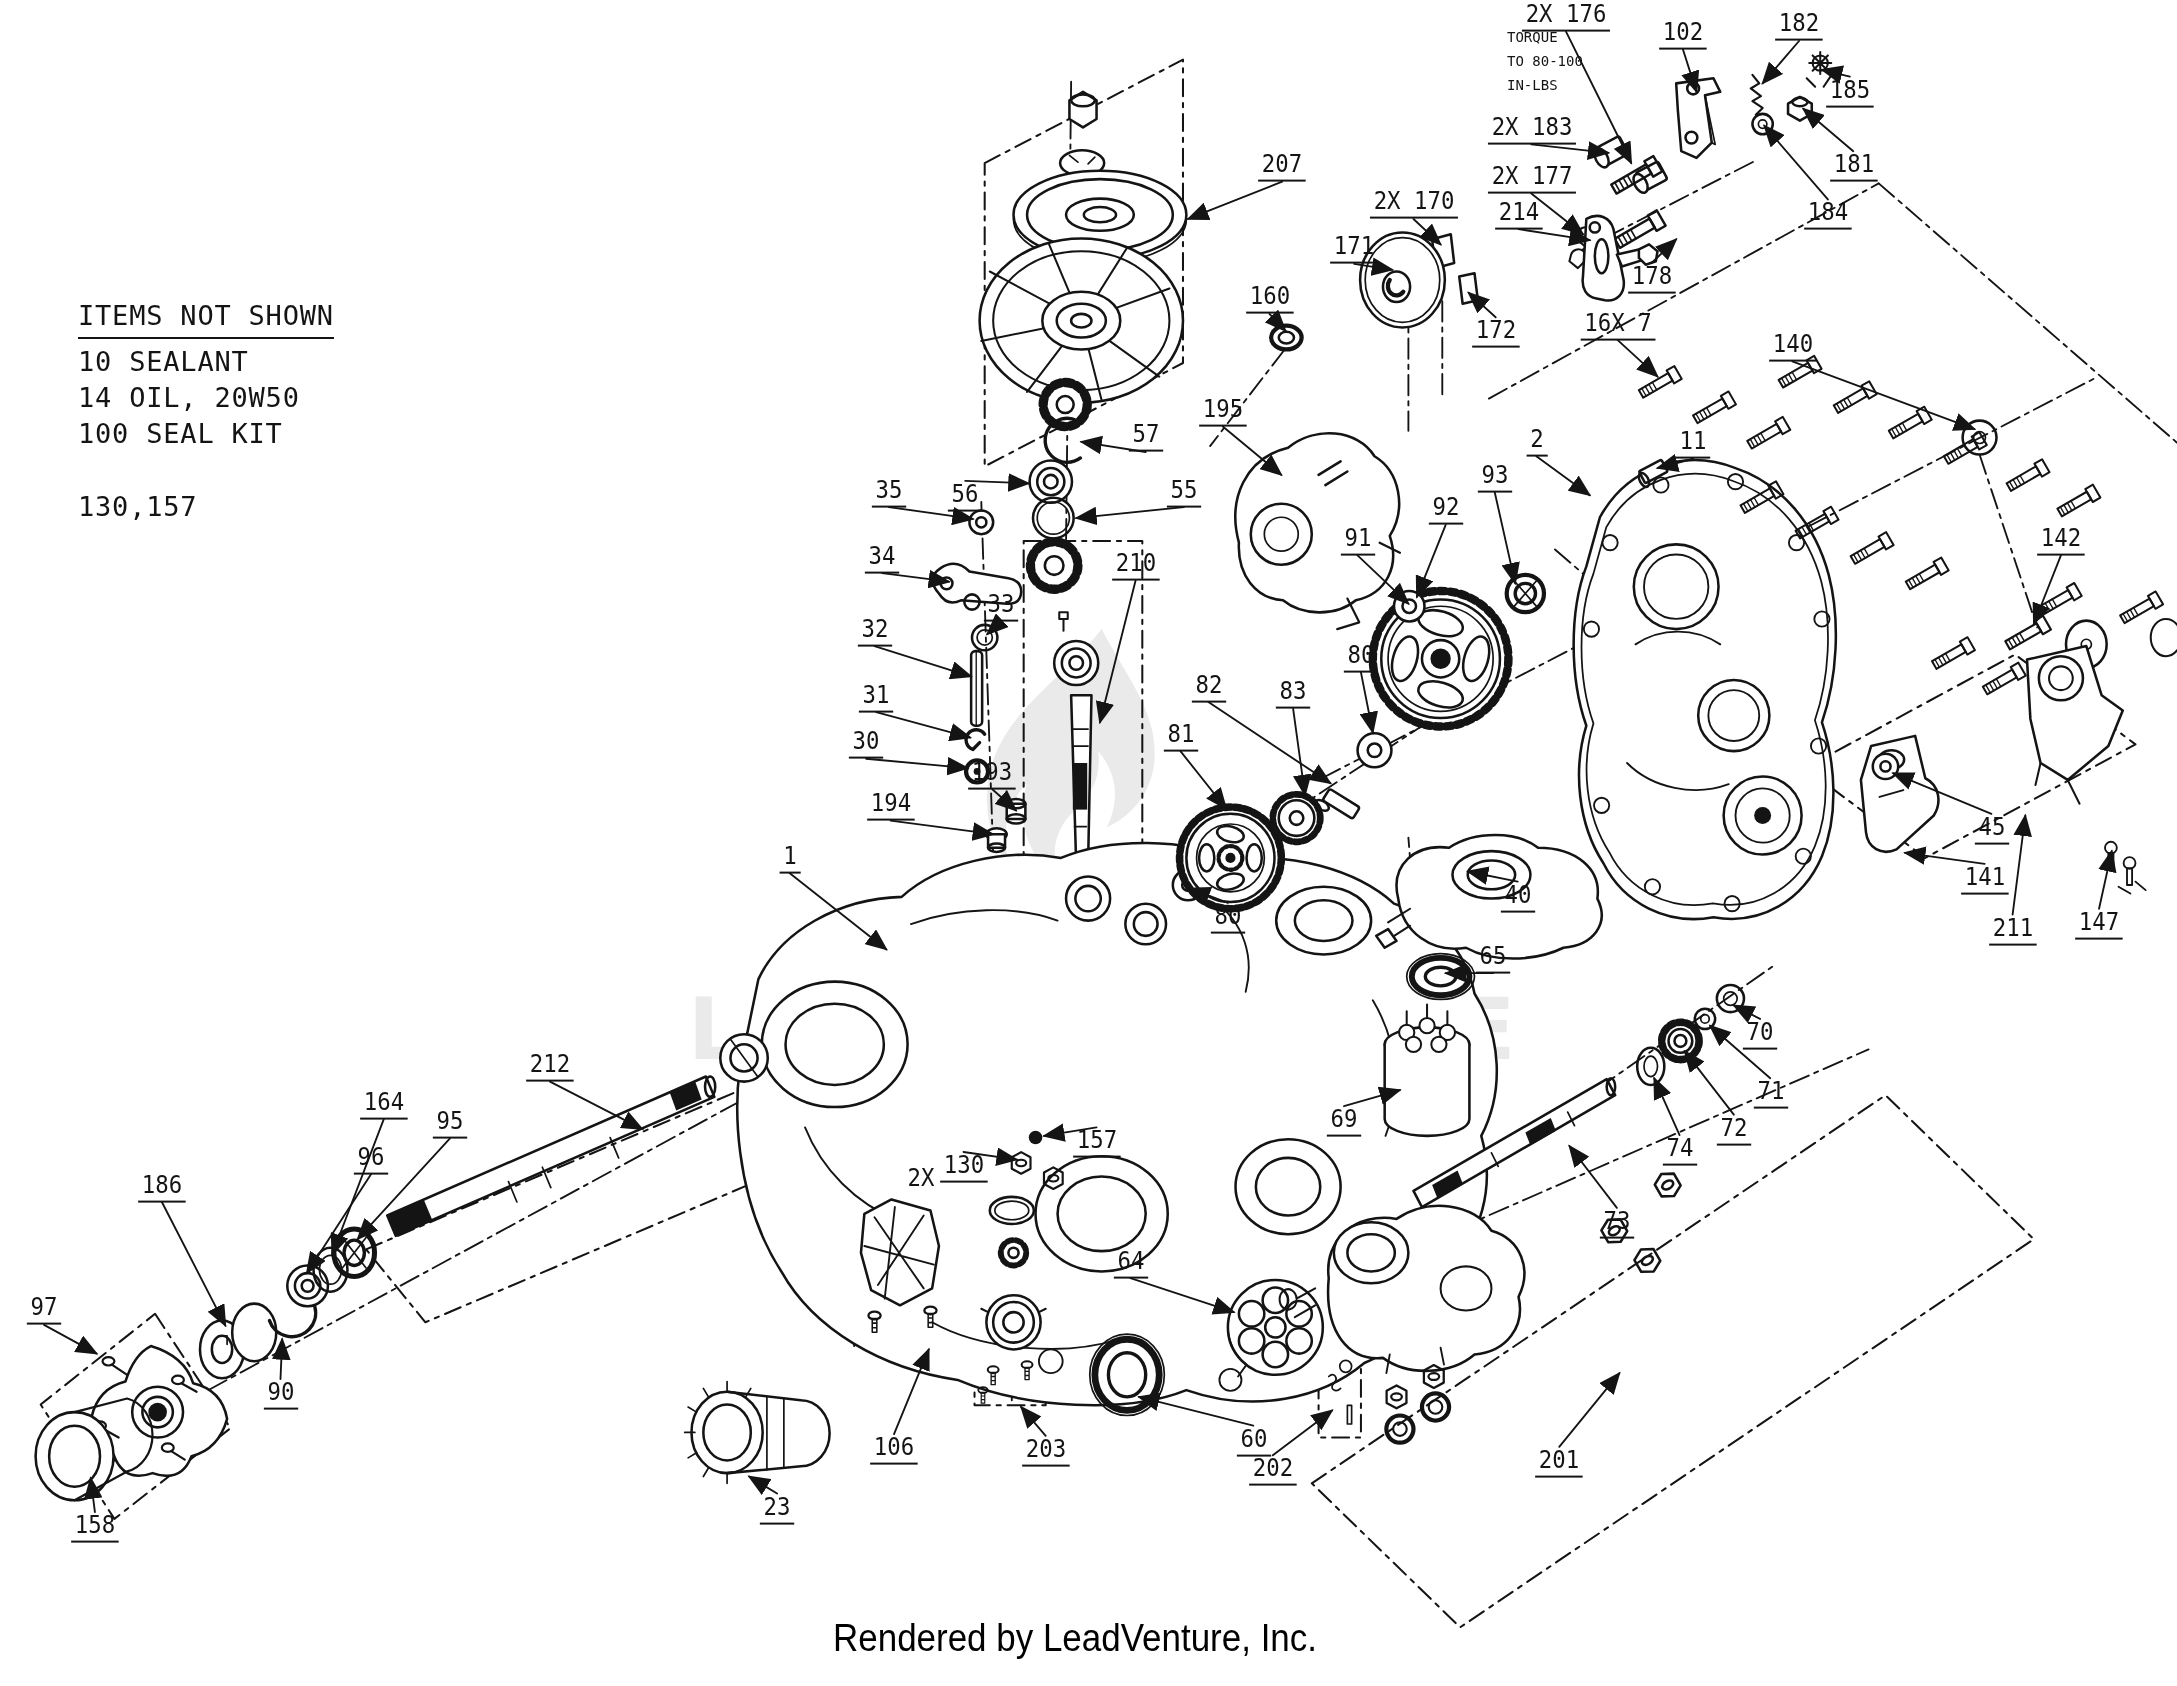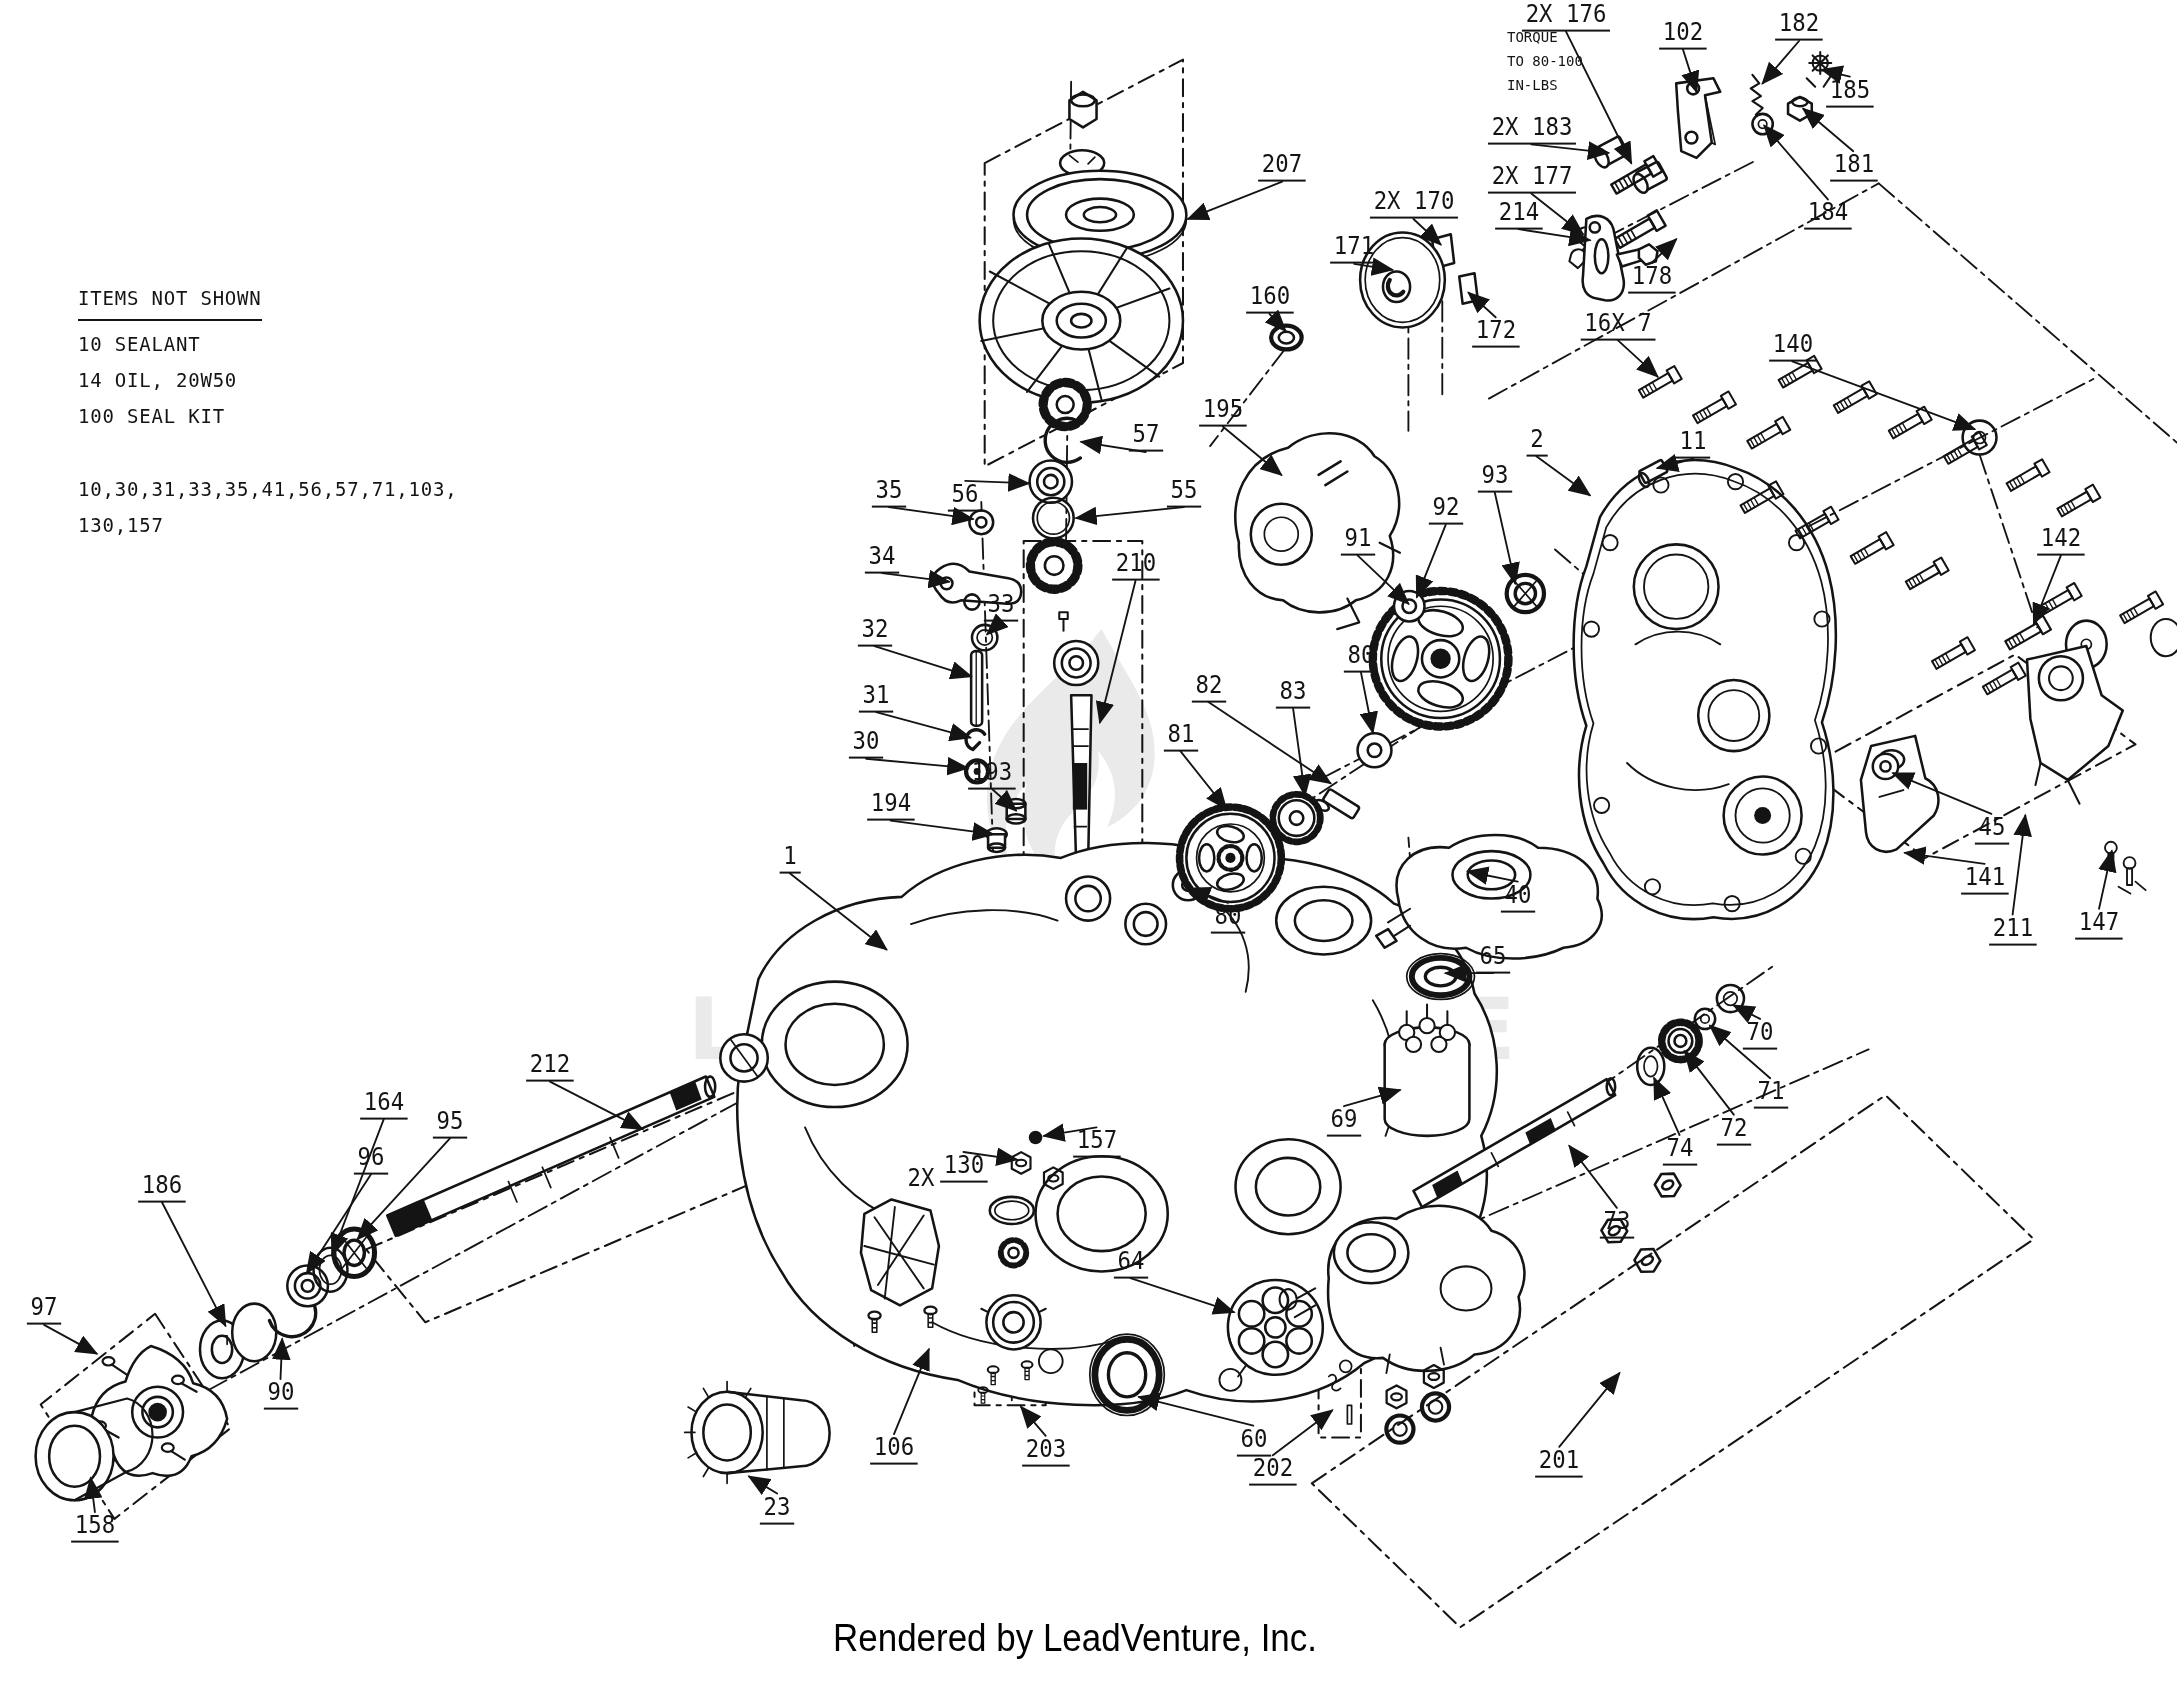--- a/index.html
+++ b/index.html
@@ -3,21 +3,21 @@
 <meta charset="utf-8">
 <style>
   html,body{margin:0;padding:0;background:#fff;}
   #stage{position:relative;width:2177px;height:1687px;background:#fff;overflow:hidden;
          font-family:"DejaVu Sans Mono",monospace;color:#141414;}
   #art{position:absolute;left:0;top:0;}
   .plabel{position:absolute;transform:translate(-50%,-50%) scaleX(.88);
           font:25.4px "DejaVu Sans Mono",monospace;color:#141414;line-height:1;
           border-bottom:2.1px solid #141414;padding:0 4.2px 3.4px;white-space:nowrap;}
   .plabel.nl{border-bottom:none;}
-  #notes{position:absolute;left:78px;top:280px;font-size:19px;line-height:36px;
+  #notes{position:absolute;left:78px;top:298px;font-size:27px;line-height:36px;
          letter-spacing:0.8px;white-space:nowrap;}
   #notes .nt-title{display:inline-block;border-bottom:2.5px solid #141414;padding-bottom:2.5px;margin-bottom:5.1px;}
   #notes .gap{height:37px;}
   #torque{position:absolute;left:1507px;top:25.4px;font-size:14px;line-height:24px;white-space:nowrap;}
   #caption{position:absolute;left:1075px;top:1617px;transform:translateX(-50%) scaleX(.92);
            font-family:"Liberation Sans",sans-serif;font-size:38px;color:#000;white-space:nowrap;}
 </style>
 </head>
 <body>
 
@@ -590,21 +590,20 @@
         <line x1="2477" y1="1072" x2="2492" y2="1004" marker-end="url(#arr)"></line>
       </g>
 </svg>
 
 <div id="notes">
   <div class="nt-title">ITEMS NOT SHOWN</div>
   <div>10 SEALANT</div>
   <div>14 OIL, 20W50</div>
   <div>100 SEAL KIT</div>
   <div class="gap"></div>
-  <div>10,30,31,33,35,41,56,57,71,103,</div>
   <div>130,157</div>
 </div>
 
 <div id="torque">
   <div>TORQUE</div>
   <div>TO 80-100</div>
   <div>IN-LBS</div>
 </div>
 
 <div id="labels">

